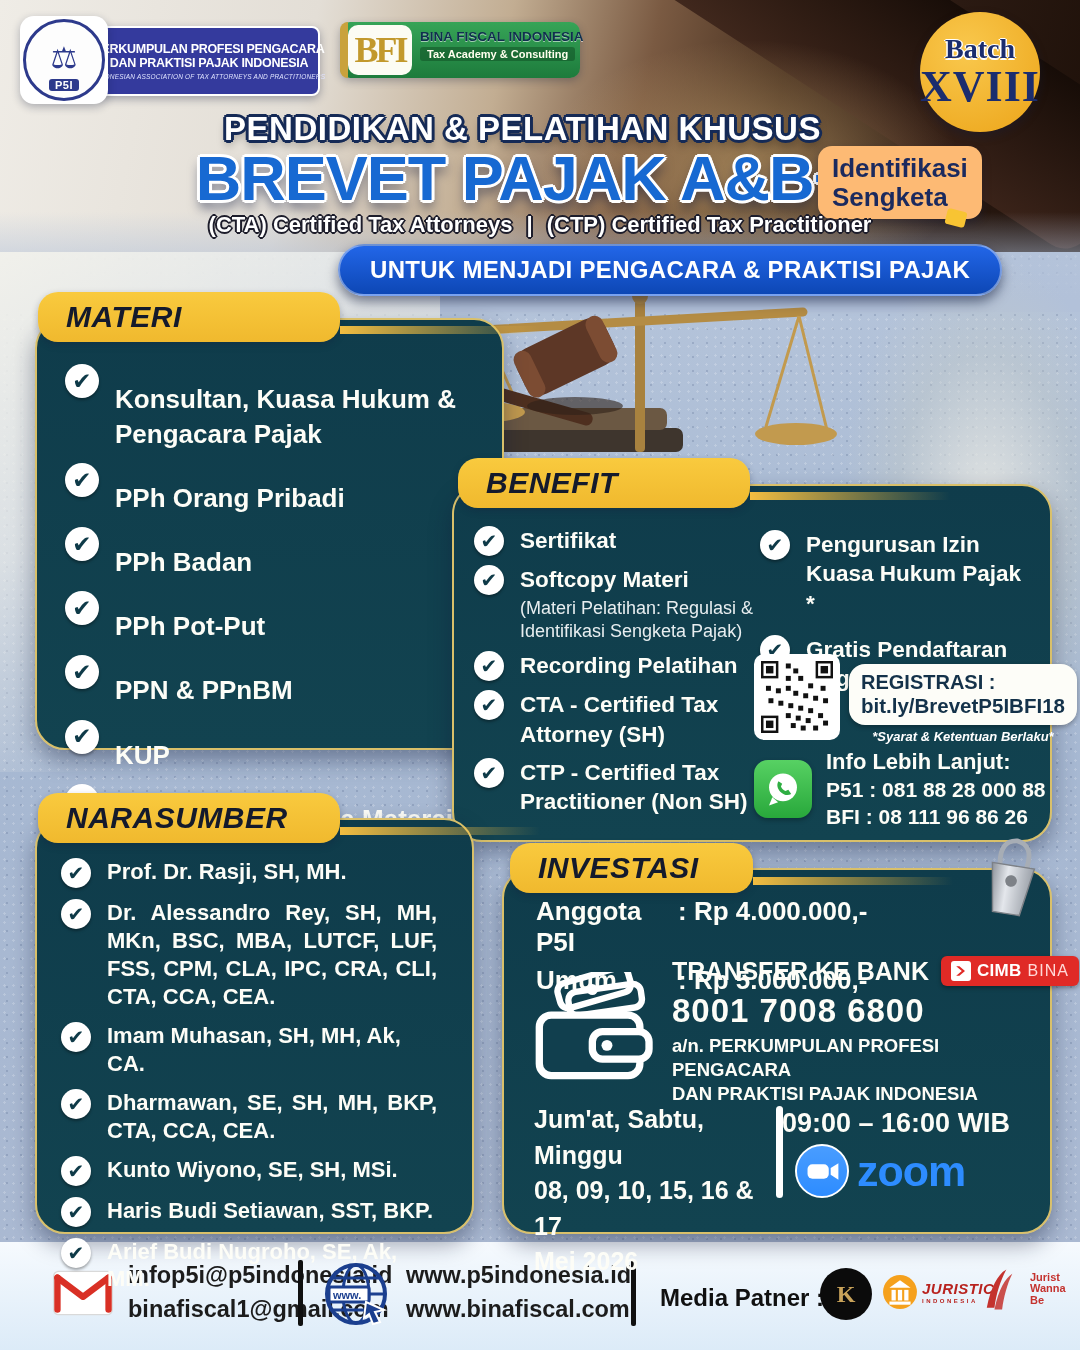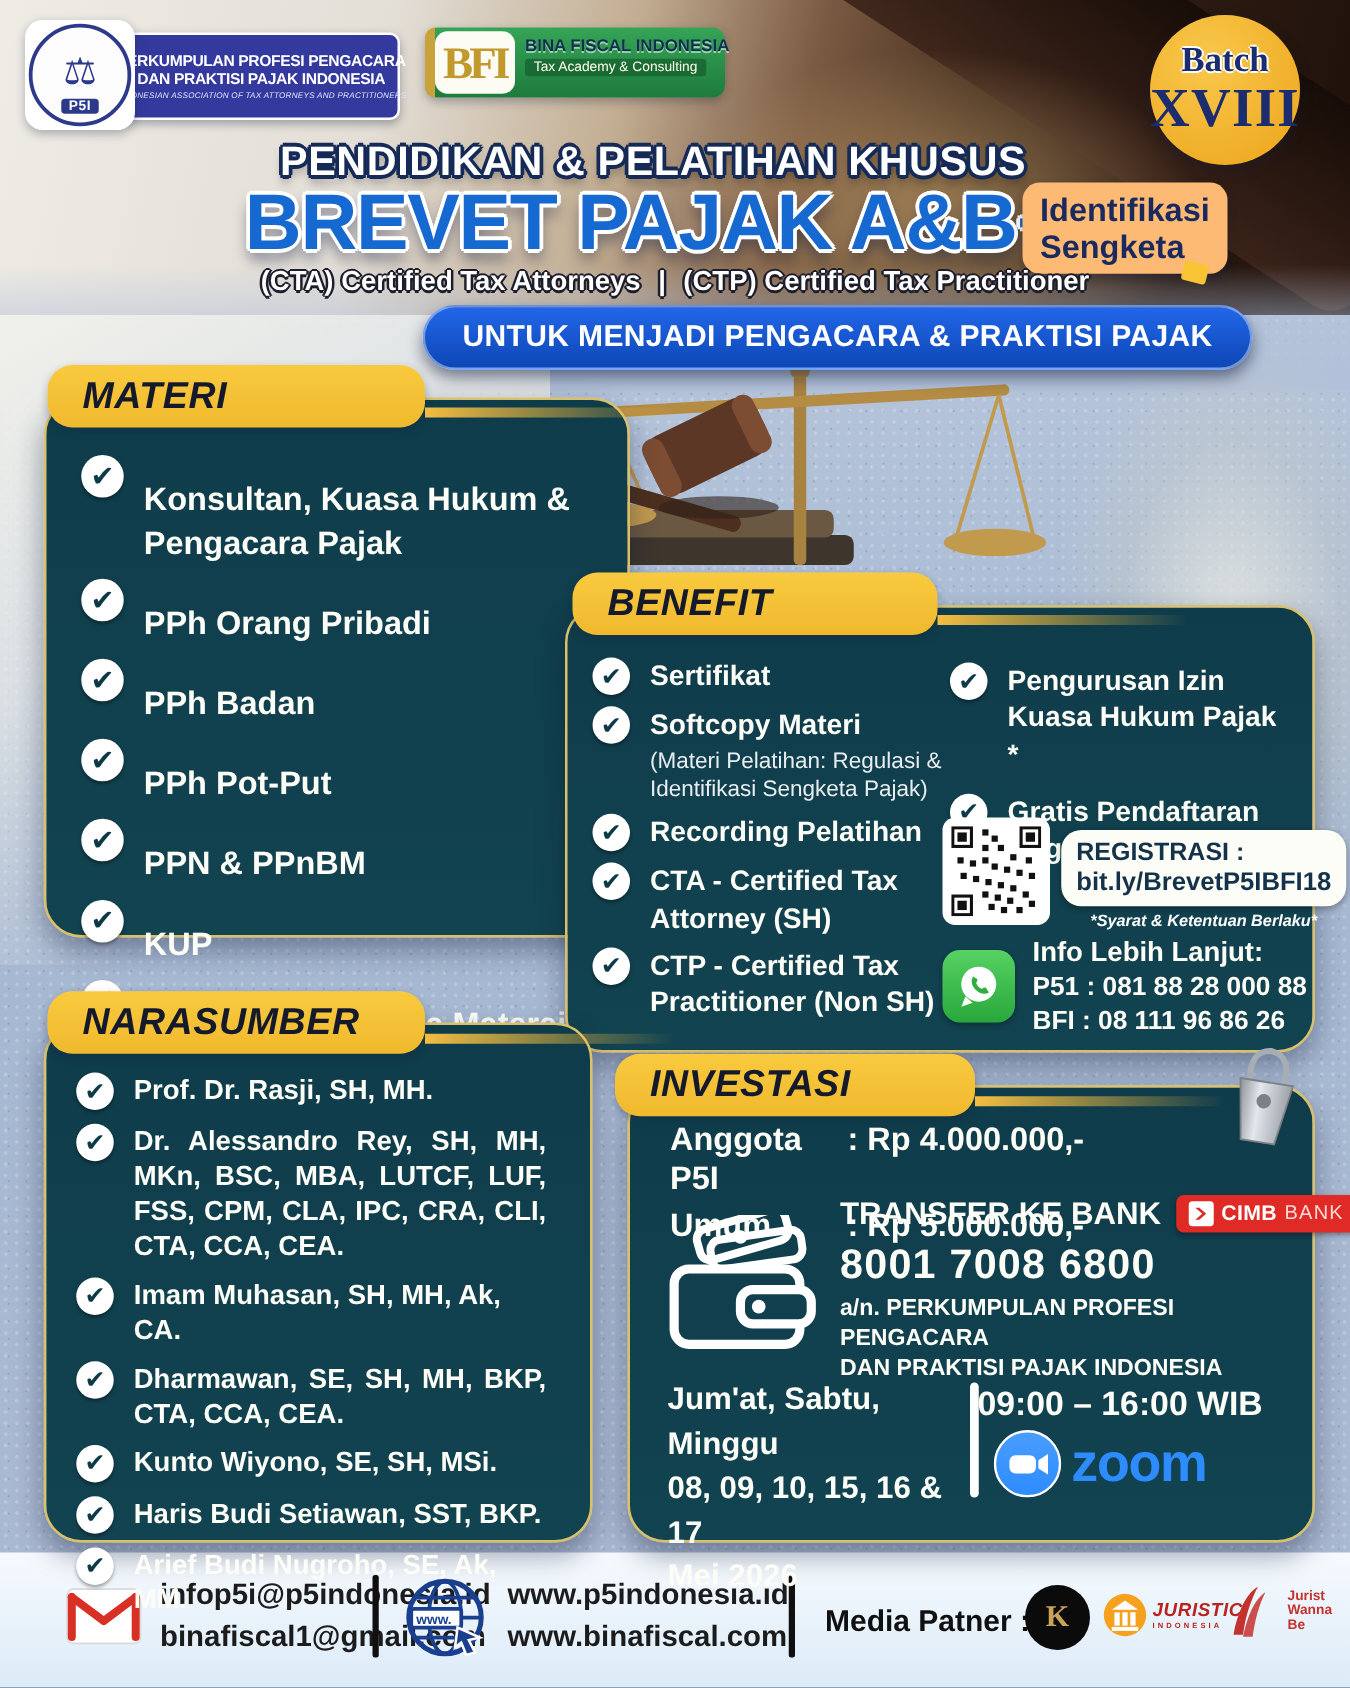--- a/index.html
+++ b/index.html
@@ -40,21 +40,21 @@
   .p5i-l3{color:#dfe3ff;font-style:italic;font-size:6.5px;margin-top:3px;letter-spacing:.2px;white-space:nowrap;}
 
   .bfi{position:absolute;left:340px;top:22px;width:240px;height:56px;border-radius:10px;z-index:6;
     background:linear-gradient(180deg,#36a457 0%,#1d7b3c 100%);box-shadow:0 3px 8px rgba(20,30,60,.3);}
   .bfi-goldbar{position:absolute;left:0;top:0;width:8px;height:56px;background:#c9a23c;border-radius:10px 0 0 10px;}
   .bfi-white{position:absolute;left:8px;top:3px;width:64px;height:50px;background:#fcfcf4;border-radius:10px;
     display:flex;align-items:center;justify-content:center;}
   .bfi-abbr{font-family:"Liberation Serif","DejaVu Serif",serif;font-size:36px;font-weight:bold;color:#c2992d;letter-spacing:-3px;}
   .bfi-texts{position:absolute;left:80px;top:7px;}
   .bfi-l1{font-size:13.5px;font-weight:bold;color:#0f2f4e;text-shadow:0 1px 0 rgba(255,255,255,.55);white-space:nowrap;}
-  .bfi-l2{display:inline-block;margin-top:2px;font-size:11px;font-weight:normal;color:#ffe;background:rgba(16,80,36,.55);
+  .bfi-l2{display:inline-block;margin-top:2px;font-size:11px;font-weight:bold;color:#ffe;background:rgba(16,80,36,.55);
     padding:1px 7px;border-radius:3px;}
 
   .batch{position:absolute;left:920px;top:12px;width:120px;height:120px;border-radius:50%;z-index:6;
     background:radial-gradient(circle at 38% 32%,#f9c84d,#efac24 78%);display:flex;flex-direction:column;
     align-items:center;justify-content:center;box-shadow:0 4px 10px rgba(20,30,60,.35);}
   .batch-word{font-family:"Liberation Serif","DejaVu Serif",serif;font-size:28px;font-weight:bold;color:#1b2d6e;line-height:1;
     text-shadow:-1.5px 0 #fff,1.5px 0 #fff,0 -1.5px #fff,0 1.5px #fff;}
   .batch-num{font-family:"Liberation Serif","DejaVu Serif",serif;font-size:44px;font-weight:bold;color:#1b2d6e;line-height:1;
     letter-spacing:1px;margin-top:2px;}
 
@@ -125,21 +125,21 @@
   .wa-l{font-size:21px;font-weight:bold;color:#fdfdf7;line-height:1.3;}
 
   
   .tab-nara{left:38px;top:793px;width:302px;}
   .sec-nara{left:35px;top:818px;width:435px;height:412px;}
   .nara-inner{position:absolute;left:24px;top:38px;width:392px;display:flex;flex-direction:column;gap:11px;}
   .nara-inner .itxt{font-size:22px;line-height:1.27;width:330px;}
   .just{text-align:justify;}
 
   
-  .tab-inv{left:492px;top:843px;width:288px;}
+  .tab-inv{left:510px;top:843px;width:243px;}
   .sec-inv{left:502px;top:868px;width:546px;height:362px;}
   .price-rows{position:absolute;left:32px;top:26px;display:flex;flex-direction:column;gap:7px;}
   .price-row{display:flex;}
   .plabel{width:142px;font-size:26px;font-weight:bold;color:#fdfdf7;}
   .pvalue{font-size:26px;font-weight:bold;color:#fdfdf7;}
   .wallet{position:absolute;left:28px;top:102px;}
   .tr-row{position:absolute;left:168px;top:86px;display:flex;align-items:center;gap:12px;}
   .tr-label{font-size:25px;font-weight:bold;color:#fdfdf7;white-space:nowrap;}
   .cimb{display:flex;align-items:center;gap:6px;background:#e02a26;border-radius:6px;padding:5px 10px;
     box-shadow:0 2px 4px rgba(0,0,0,.35);}
@@ -473,21 +473,21 @@
 
     <div class="tr-row">
       <span class="tr-label">TRANSFER KE BANK</span>
       <div class="cimb">
         <span class="cimb-sq">
           <svg viewBox="0 0 20 20" width="16" height="16">
               <path d="M4 4 h4 l7 6 -7 6 h-4 l7 -6 z" fill="#e02a26"></path>
             </svg>
         </span>
         <span class="cimb-b">CIMB</span>
-        <span class="cimb-l">BANK</span>
+        <span class="cimb-l">BINA</span>
       </div>
     </div>
     <div class="acct">8001 7008 6800</div>
     <div class="an">
       <div>a/n. PERKUMPULAN PROFESI PENGACARA</div>
       <div>DAN PRAKTISI PAJAK INDONESIA</div>
     </div>
 
     <div class="sched-days">
       <div>Jum'at, Sabtu, Minggu</div>

